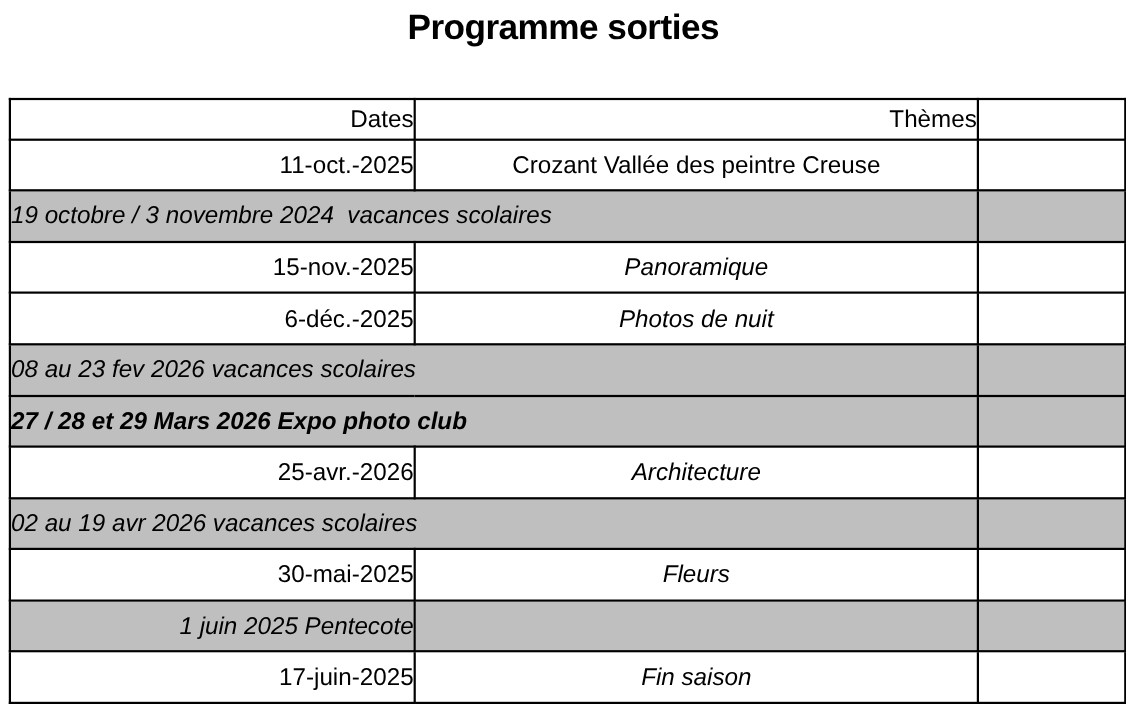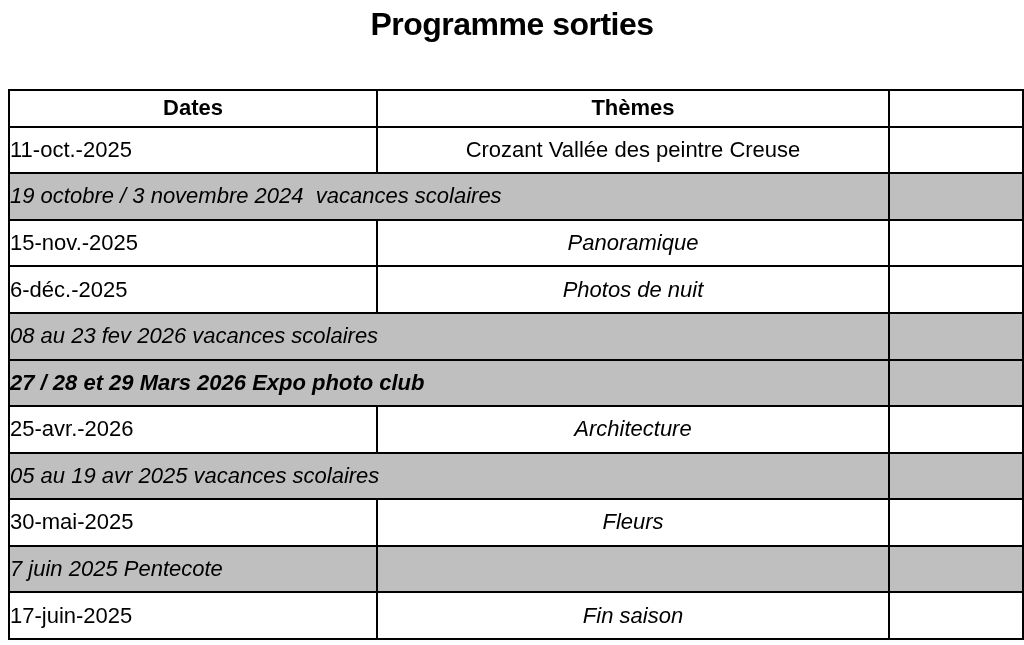--- a/index.html
+++ b/index.html
@@ -47,25 +47,25 @@
   .schedule td {
     border: 2.5px solid var(--border, #000);
     padding: 0;
     vertical-align: middle;
     font-size: 22px;
     line-height: 1.1;
     overflow: hidden;
   }
   .schedule tr { height: 36.7px; }
   .schedule th {
-    font-weight: bold;
-    text-align: center;
+    font-weight: normal;
+    text-align: right;
     background: #ffffff;
   }
-  .c-date  { text-align: left; }
+  .c-date  { text-align: right; }
   .c-theme { text-align: center; }
   .c-note  { }
   .c-band  {
     text-align: left;
     padding-left: 6px;
     white-space: pre-wrap;
   }
   .band { background: var(--band, #BFBFBF); }
   .it { font-style: italic; margin-top: 48px; }
   .b  { font-weight: bold; }
@@ -117,30 +117,30 @@
         <tr>
           <td class="c-band band it b" colspan="2">27 / 28 et 29 Mars 2026 Expo photo club</td>
           <td class="c-note band"></td>
         </tr>
         <tr>
           <td class="c-date">25-avr.-2026</td>
           <td class="c-theme it">Architecture</td>
           <td class="c-note"></td>
         </tr>
         <tr>
-          <td class="c-band band it" colspan="2">05 au 19 avr 2025 vacances scolaires</td>
+          <td class="c-band band it" colspan="2">02 au 19 avr 2026 vacances scolaires</td>
           <td class="c-note band"></td>
         </tr>
         <tr>
           <td class="c-date">30-mai-2025</td>
           <td class="c-theme it">Fleurs</td>
           <td class="c-note"></td>
         </tr>
         <tr>
-          <td class="c-date band it">7 juin 2025 Pentecote</td>
+          <td class="c-date band it">1 juin 2025 Pentecote</td>
           <td class="c-theme band"></td>
           <td class="c-note band"></td>
         </tr>
         <tr>
           <td class="c-date">17-juin-2025</td>
           <td class="c-theme it">Fin saison</td>
           <td class="c-note"></td>
         </tr>
       </tbody>
   </table>

